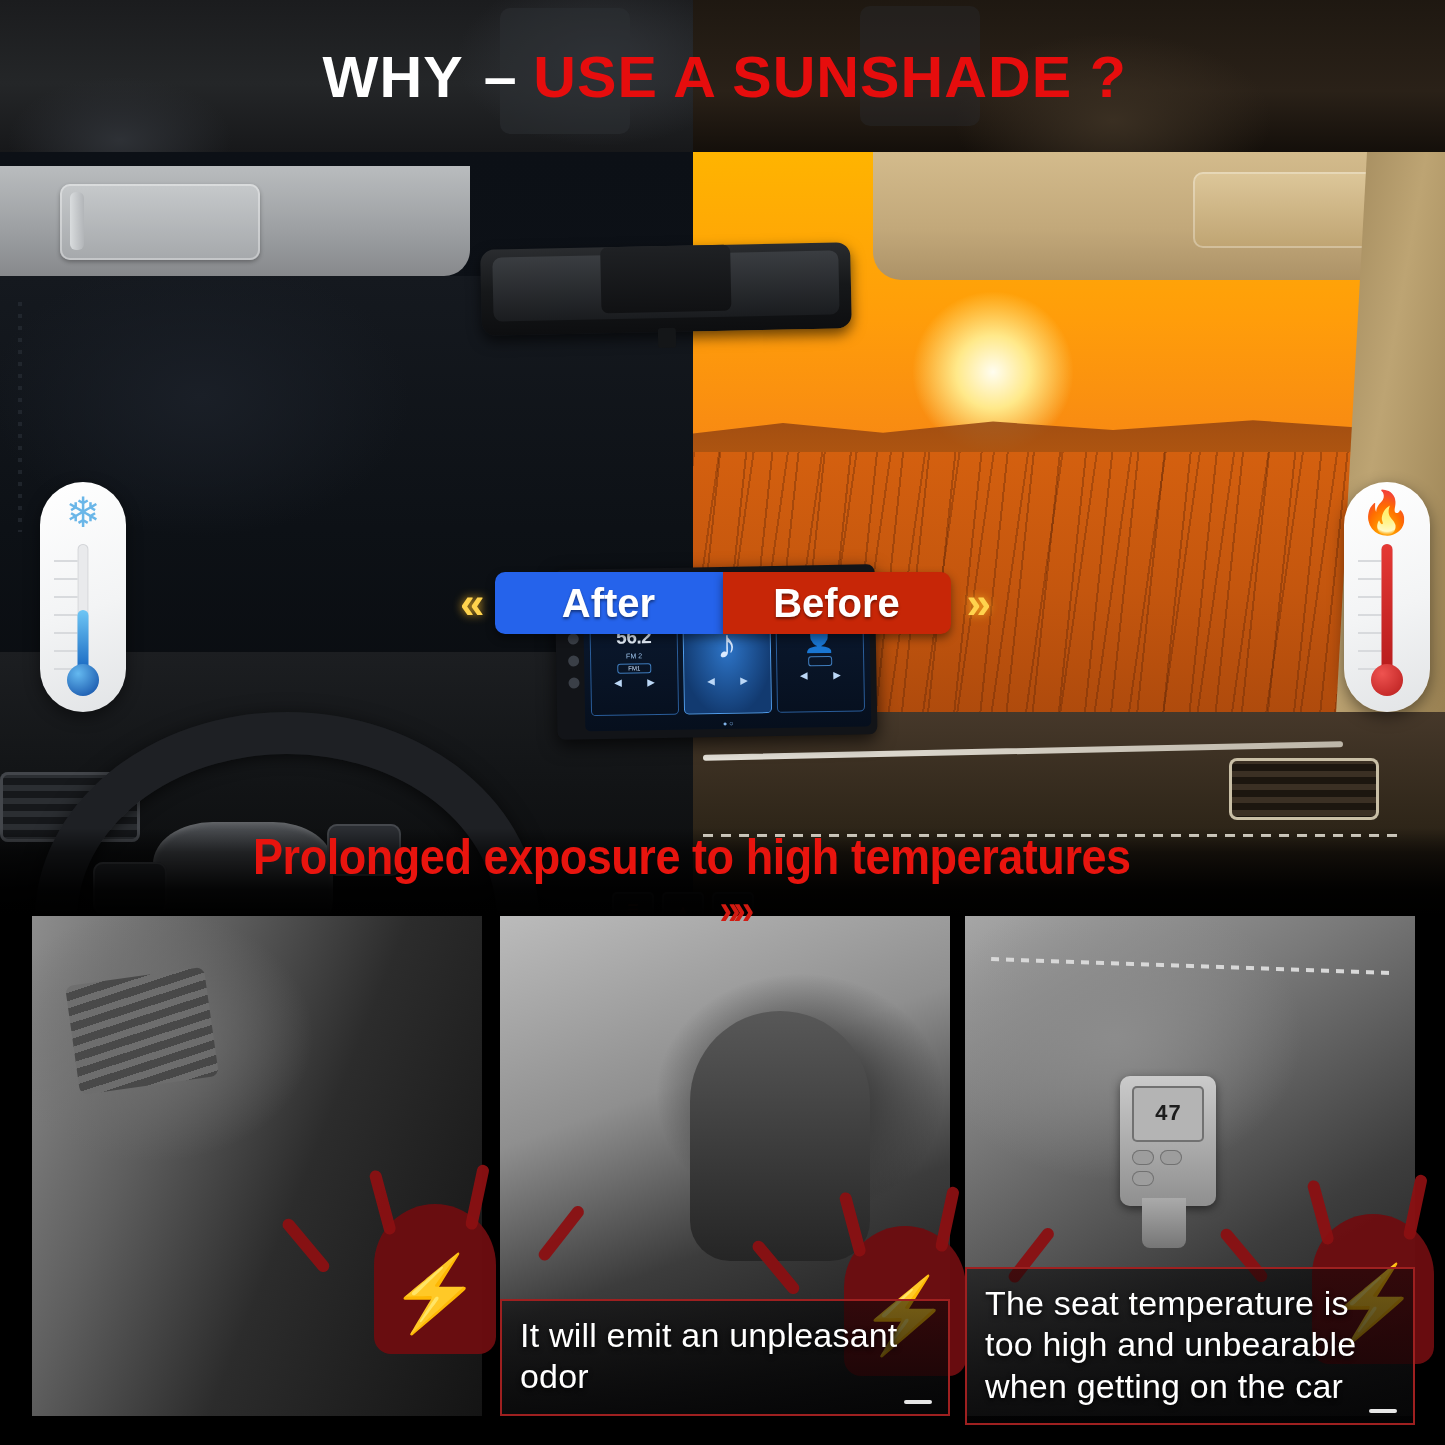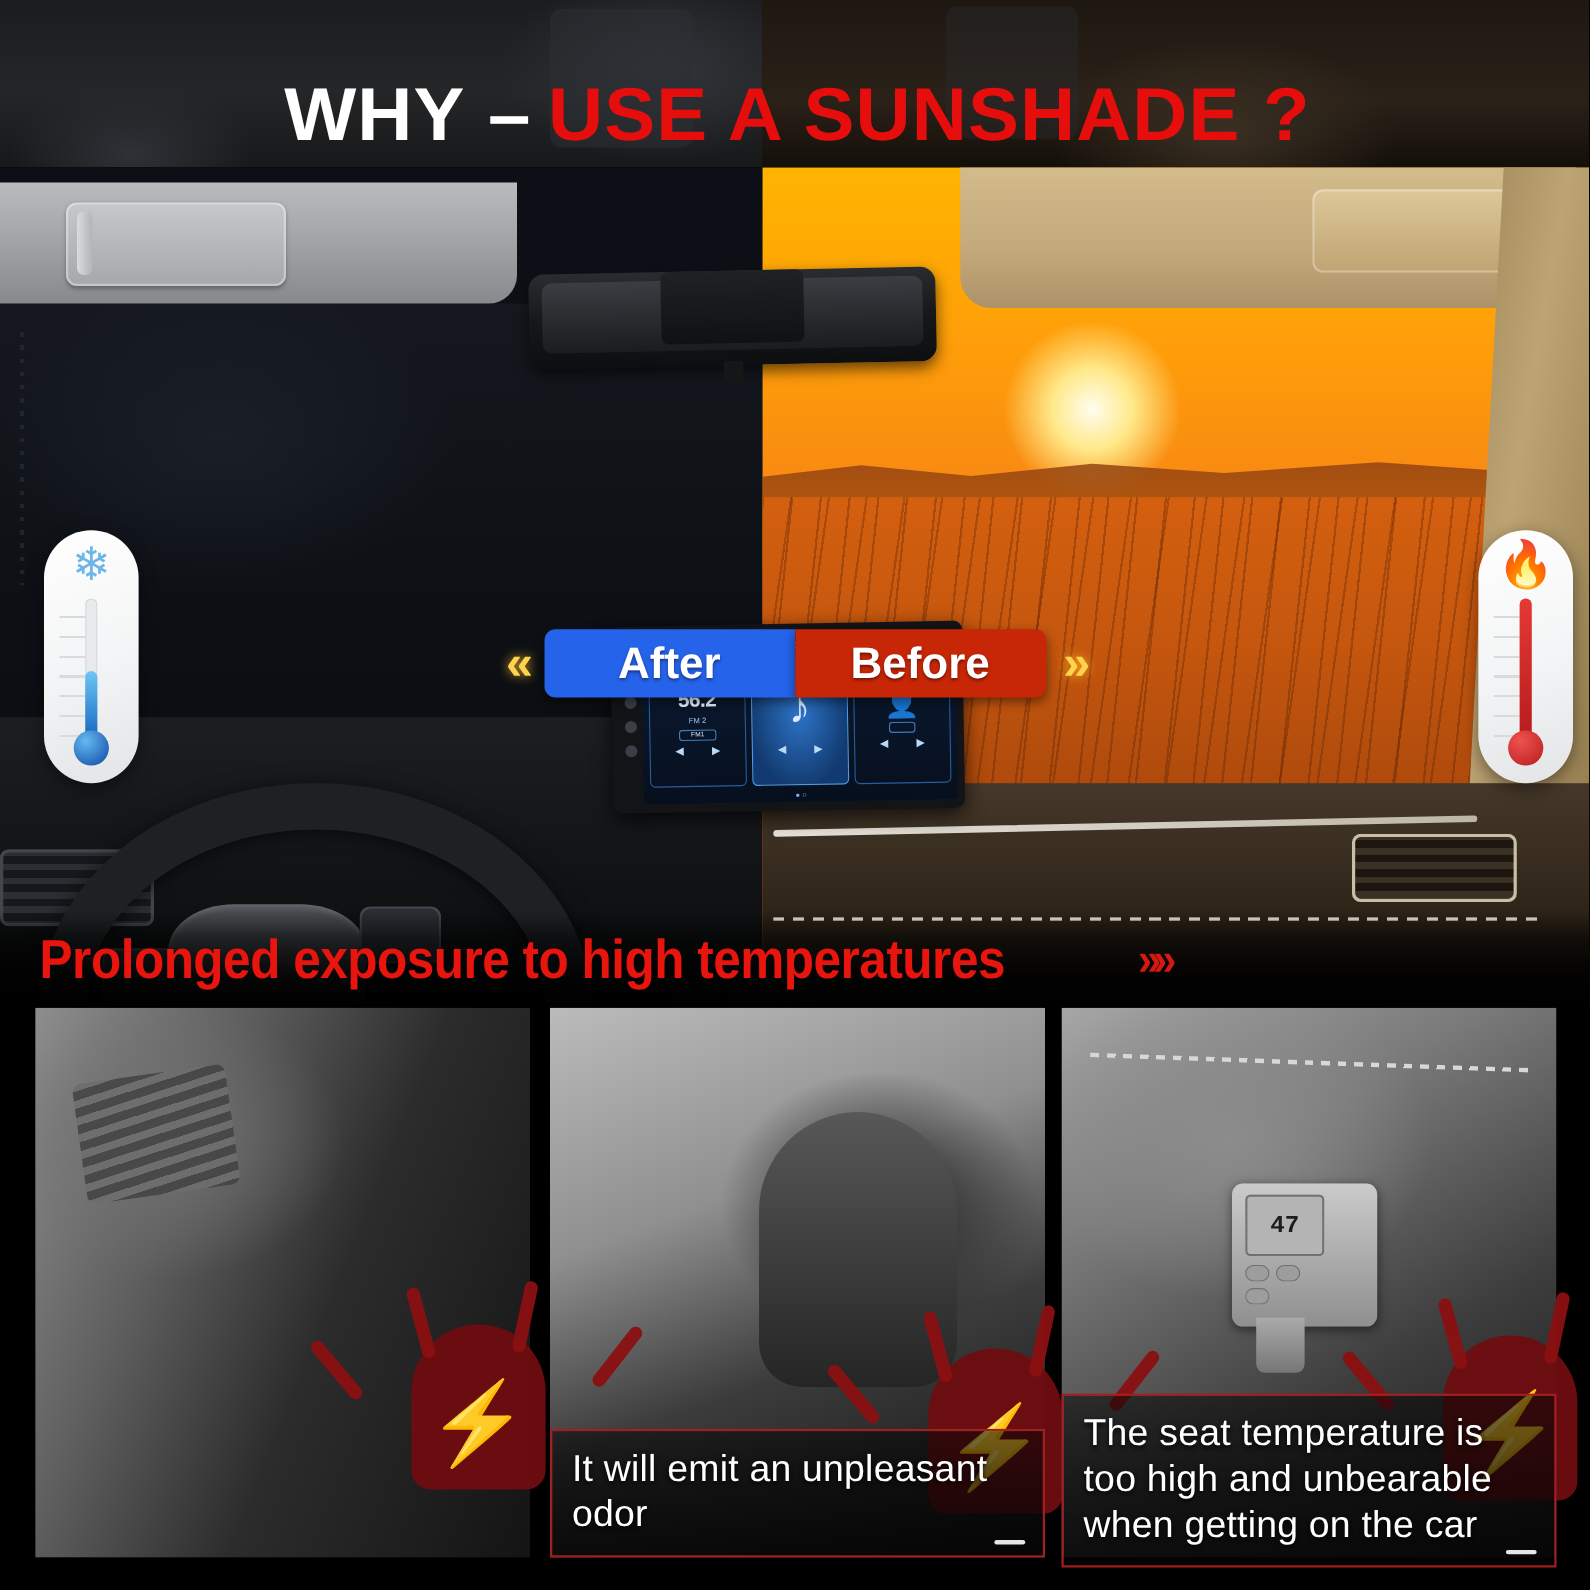--- a/index.html
+++ b/index.html
@@ -24,24 +24,23 @@
     position:absolute;left:693px;top:0;width:752px;height:152px;
     background:
       radial-gradient(ellipse 220px 120px at 420px 120px, #3a2f22 0%, rgba(58,47,34,0) 72%),
       linear-gradient(180deg,#20191280 0%,#2a2118 60%,#140f0a 100%),
       #1d1710;
   }
   .hdr-shape{position:absolute;background:#2c2f33;border-radius:10px;opacity:.55;}
   .hdr-title{
     position:absolute;left:0;top:0;width:1445px;height:152px;
     display:flex;align-items:center;justify-content:center;gap:0px;
-    font-size:68px;font-weight:bold;letter-spacing:1px;
+    font-size:58px;font-weight:bold;letter-spacing:1px;
     font-family:"Liberation Sans", sans-serif;
     white-space:nowrap;
-    margin-top:28px;
   }
   .hdr-title span{transform:scaleX(1.02);}
   .hdr-white{color:#ffffff;}
   .hdr-dash{color:#ffffff;padding:0 22px;}
   .hdr-red{color:#e60d0d;}
 
   
   .hero{position:absolute;left:0;top:152px;width:1445px;height:762px;overflow:hidden;}
 
   
@@ -286,20 +285,21 @@
   .thermo .ticks{
     position:absolute;left:14px;top:78px;width:24px;height:110px;
     background:repeating-linear-gradient(180deg,#d8dadd 0 2px,transparent 2px 18px);
   }
 
   
   .strip{
     position:absolute;left:0;top:828px;width:1445px;height:88px;z-index:8;
     display:flex;align-items:center;
     background:linear-gradient(180deg,rgba(0,0,0,0) 0%,rgba(0,0,0,.55) 28%,rgba(0,0,0,.92) 70%,#000 100%);
+    flex-direction:column;
   }
   .strip-text{
     color:#e8140e;font-size:50px;font-weight:bold;
     transform:scaleX(.90);transform-origin:left center;
     margin-left:36px;white-space:nowrap;letter-spacing:-.5px;
   }
   .strip-chev{
     color:#d21a11;font-size:42px;font-weight:bold;letter-spacing:-8px;margin-left:22px;
     transform:scaleX(.9);
   }
@@ -340,21 +340,20 @@
   }
   .p3 .img:after{
     content:"";position:absolute;left:26px;top:48px;width:400px;height:4px;
     background:repeating-linear-gradient(90deg,#d6d8da 0 8px,transparent 8px 15px);
     transform:rotate(2deg);
   }
   .thermo-gun{
     position:absolute;left:155px;top:160px;width:96px;height:130px;z-index:3;
     background:linear-gradient(180deg,#c9cbcd,#8d8f92);border-radius:10px;
     box-shadow:0 3px 10px rgba(0,0,0,.5);
-    padding-left:36px;
   }
   .thermo-gun .lcd{
     position:absolute;left:12px;top:10px;width:72px;height:56px;border-radius:5px;
     background:#b2b4b6;box-shadow:inset 0 0 0 2px #6f7174;
     display:flex;align-items:center;justify-content:center;
     font-family:"Liberation Mono", monospace;font-size:22px;color:#1c1d1e;font-weight:bold;
   }
   .thermo-gun .btns{position:absolute;left:12px;top:74px;display:flex;gap:6px;flex-wrap:wrap;width:74px;}
   .thermo-gun .btns i{display:block;width:22px;height:15px;border-radius:8px;background:#9b9da0;
     box-shadow:inset 0 0 0 1px #6f7174;}

